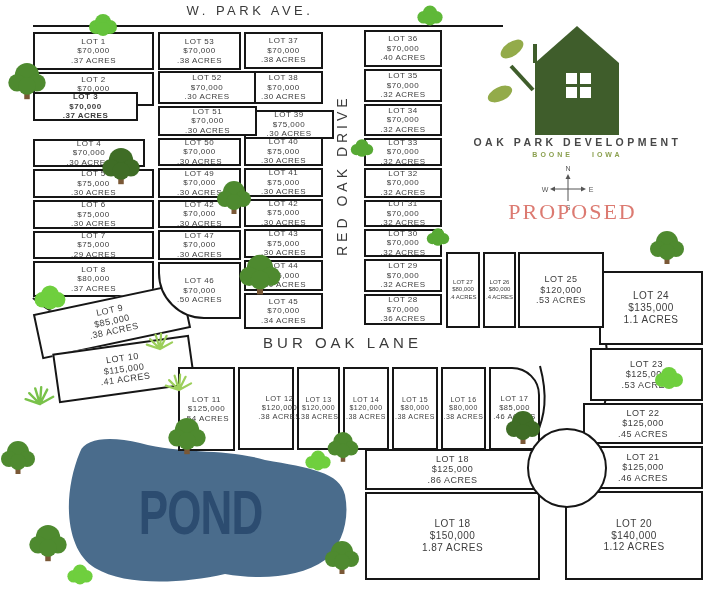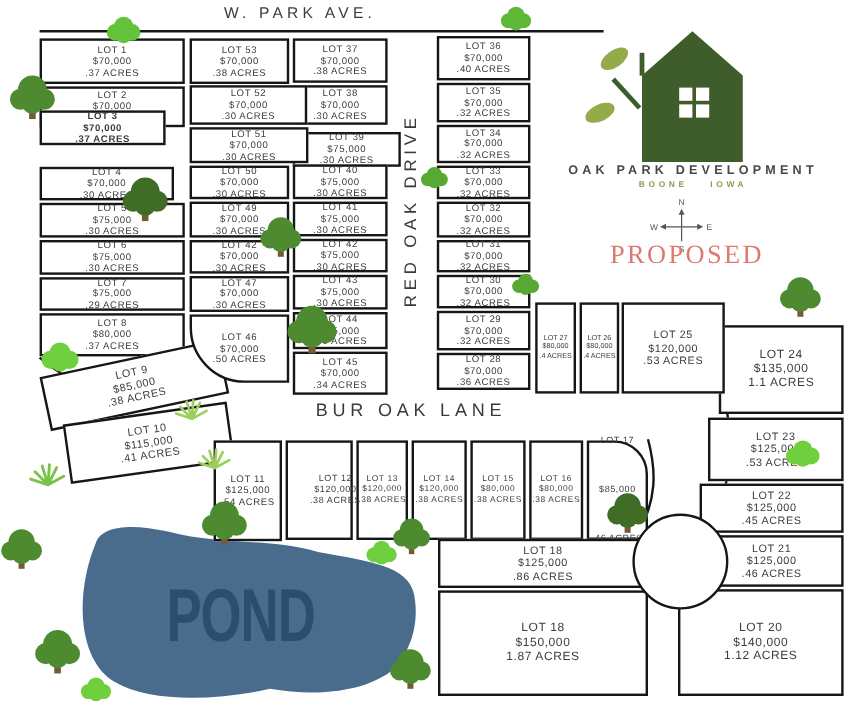--- a/index.html
+++ b/index.html
@@ -6,21 +6,21 @@
   #stage{position:relative;width:715px;height:599px;background:#ffffff;overflow:hidden;
          font-family:"Liberation Sans",sans-serif;}
   svg{position:absolute;left:0;top:0;}
   #base-svg{z-index:0;}
   #lots-layer{position:absolute;left:0;top:0;width:715px;height:599px;z-index:2;}
   .lot{position:absolute;border:2px solid #161616;background:#fff;box-sizing:border-box;
        display:flex;flex-direction:column;align-items:center;justify-content:center;
        text-align:center;color:#3c3c3c;letter-spacing:.5px;line-height:1.18;font-weight:500;}
   .lot span{display:block;white-space:nowrap;}
   .r46{border-bottom-left-radius:46px;}
-  .r17{border-top-right-radius:28px;gap:32px;}
+  .r17{border-top-right-radius:28px;}
   .street{position:absolute;color:#3a3a3a;text-align:center;z-index:4;}
   #st-top{left:150px;top:3px;width:200px;font-size:13px;letter-spacing:3.5px;}
   #st-lane{left:235px;top:334px;width:215px;font-size:15px;letter-spacing:4px;}
   #st-vert{left:330px;top:58px;width:24px;height:235px;font-size:14px;letter-spacing:4px;
            writing-mode:vertical-rl;transform:rotate(180deg);display:flex;align-items:center;justify-content:center;}
   #culdesac{position:absolute;left:527px;top:428px;width:80px;height:80px;border-radius:50%;
             border:2px solid #161616;background:#fff;box-sizing:border-box;z-index:3;}
   #proposed{position:absolute;left:460px;top:199px;width:225px;text-align:center;z-index:4;
             font-family:"Liberation Serif",serif;font-size:22px;letter-spacing:2px;color:#dc7a71;}
   #pond-label{position:absolute;left:118px;top:484px;width:165px;text-align:center;z-index:2;

